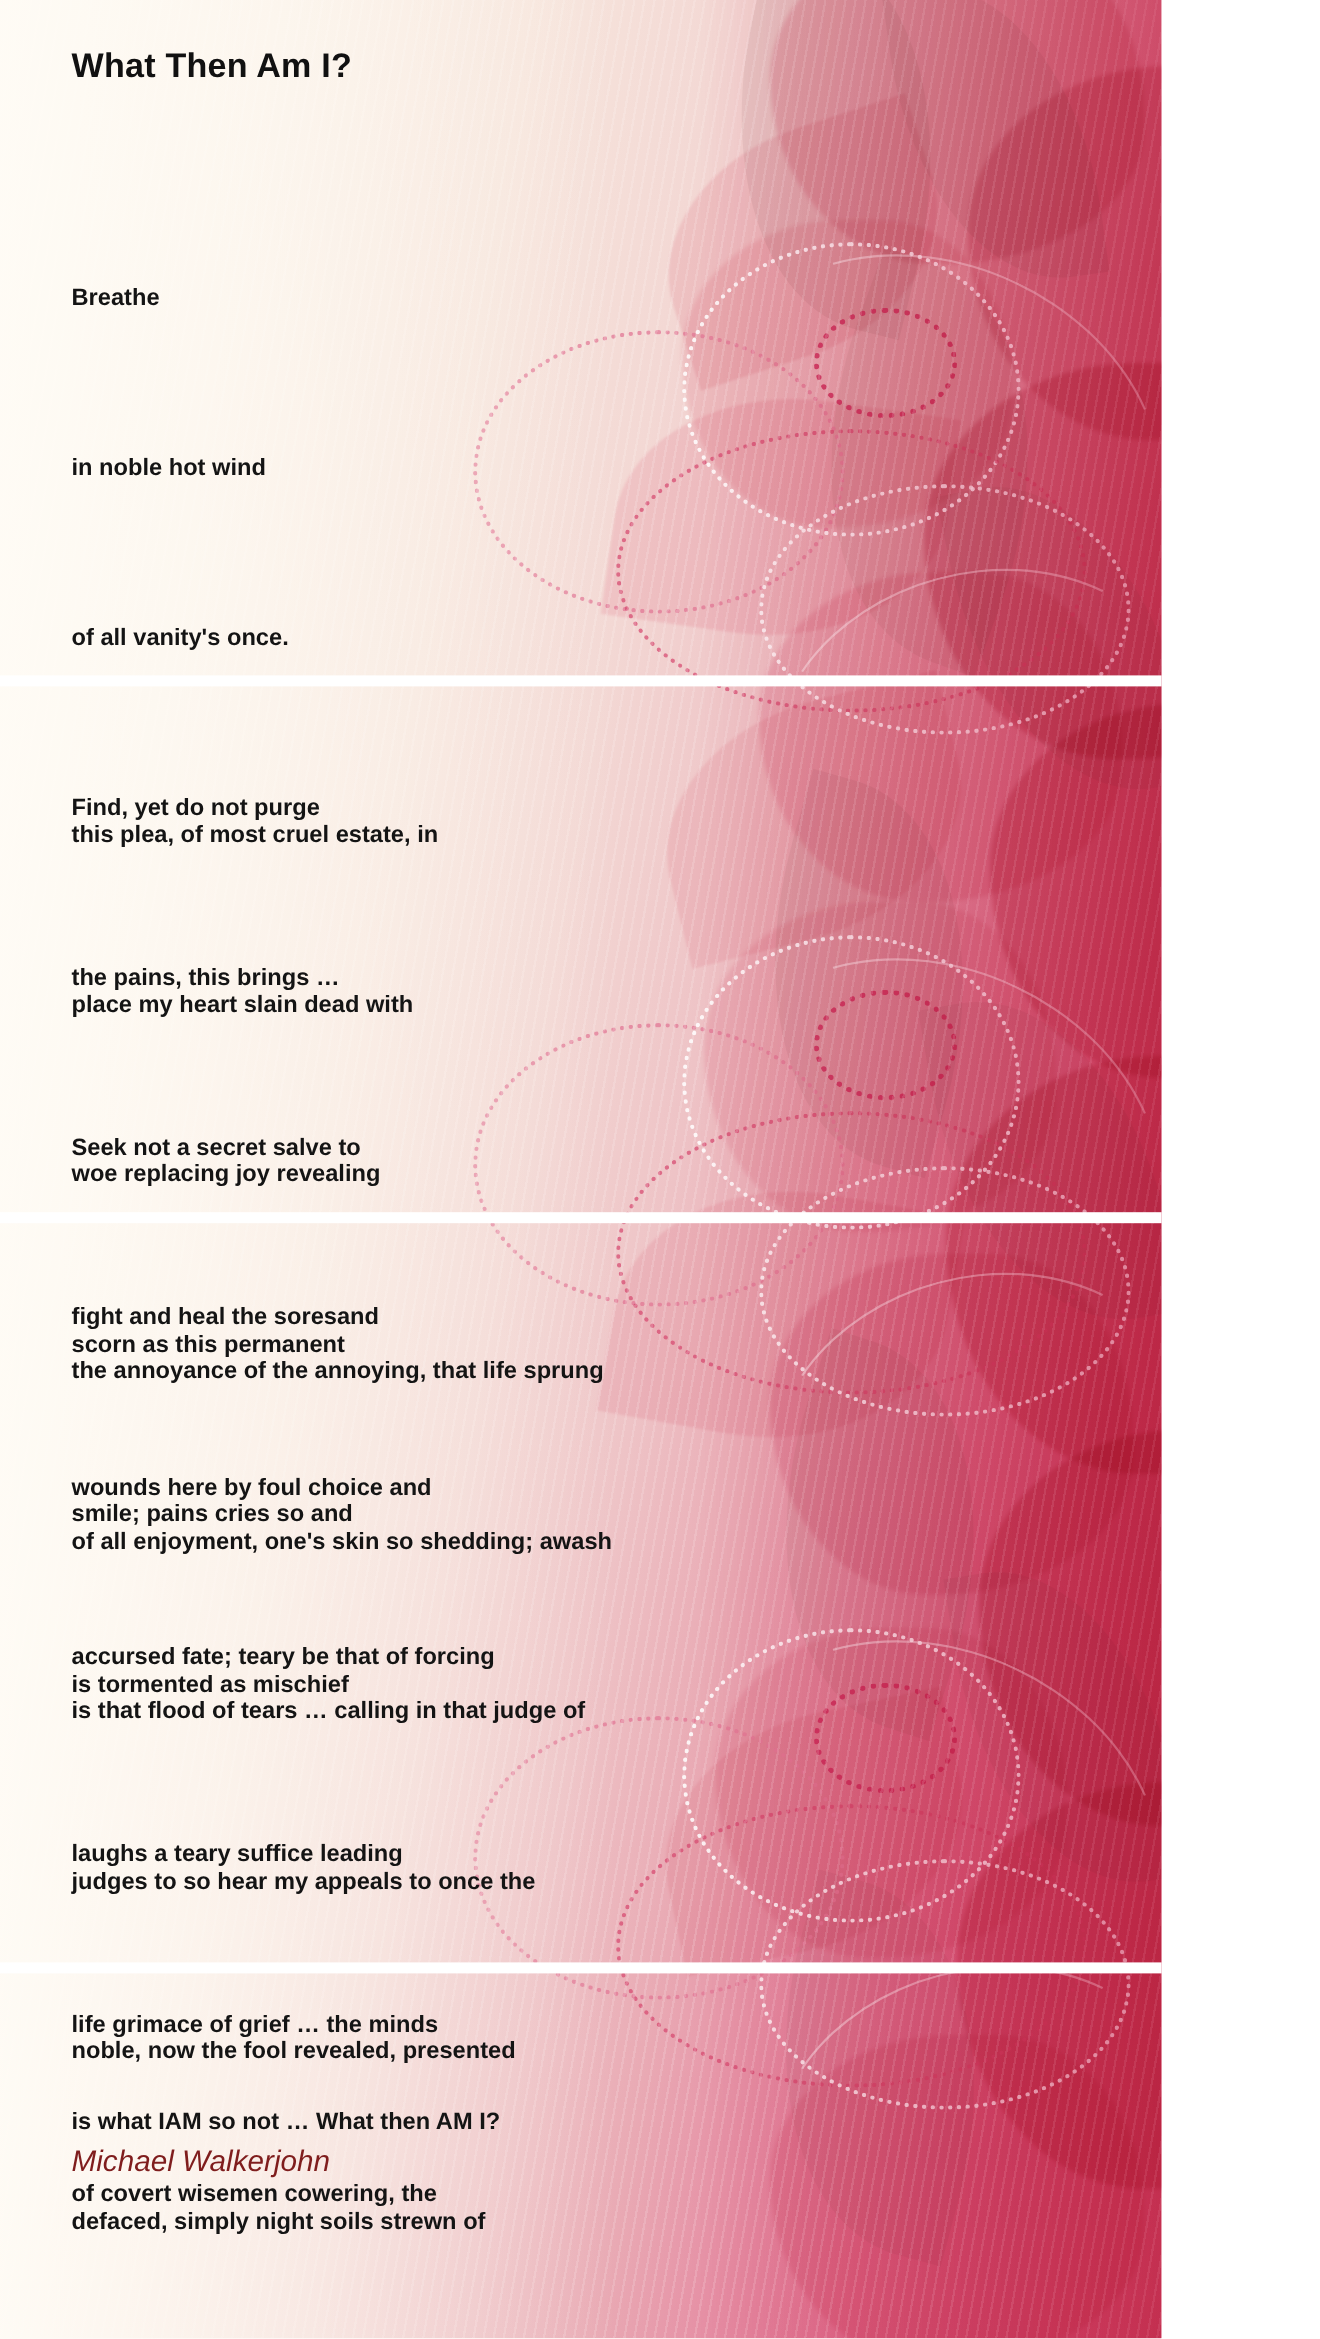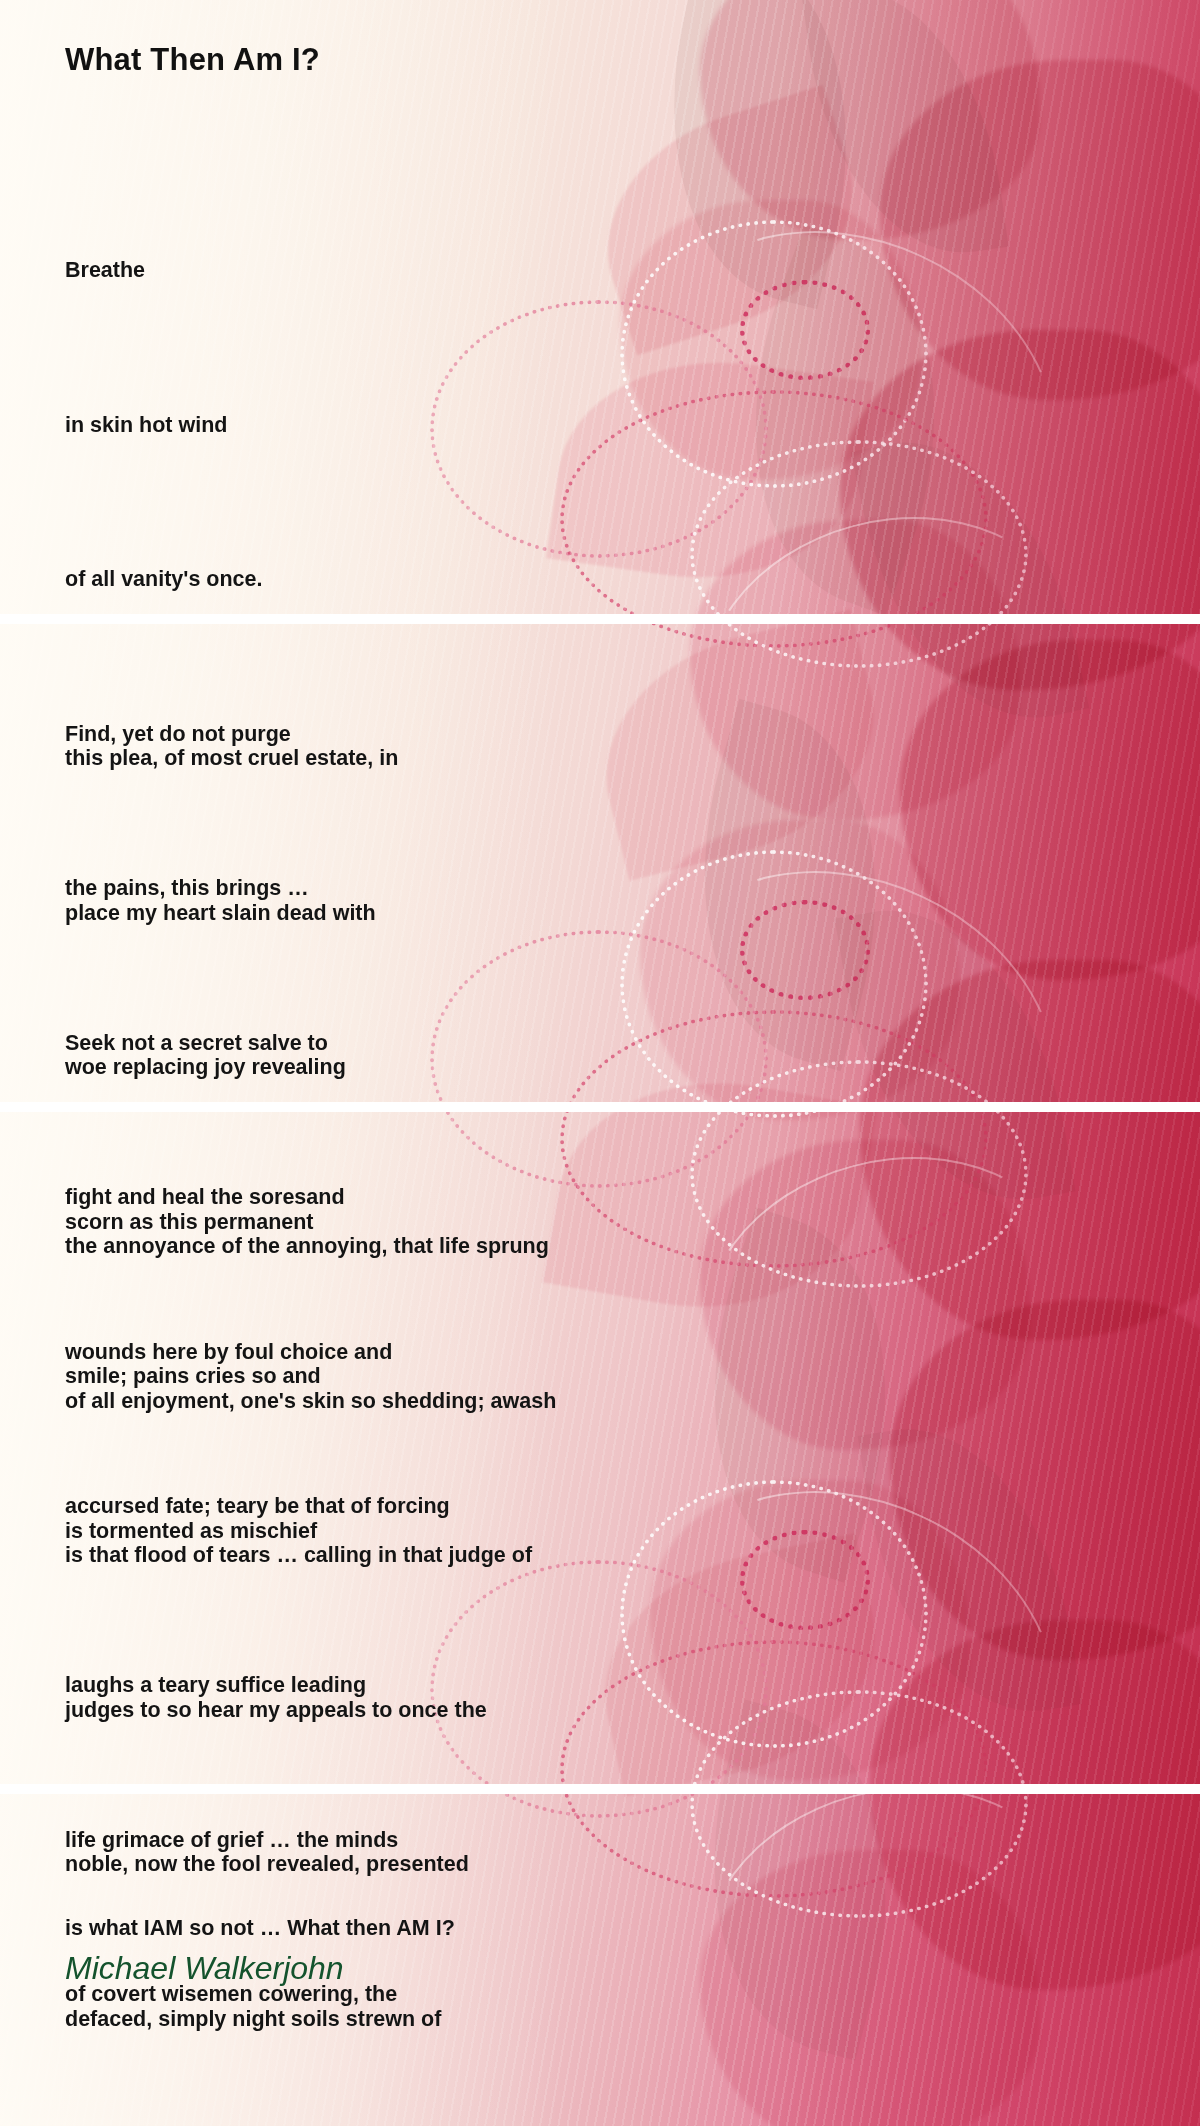--- a/index.html
+++ b/index.html
@@ -5,21 +5,21 @@
   html, body {
     margin: 0;
     padding: 0;
     background: #ffffff;
   }
   body {
     font-family: "Liberation Sans", sans-serif;
   }
   .page {
     position: relative;
-    width: 1200px;
+    width: 1056px;
     height: 2126px;
     overflow: hidden;
     background: #fdf6ef;
   }
 
   
   .bg-base {
     position: absolute;
     inset: 0;
     background:
@@ -125,23 +125,23 @@
   }
   .stanza .line { display: block; }
   .s1 { top: 142px; }
   .s2 { top: 630px; }
   .s3 { top: 1118px; }
   .s4 { top: 1800px; }
   .author {
     position: absolute;
     left: 65px;
     top: 1950px;
-    font-size: 32px;
+    font-size: 27px;
     font-style: italic;
-    color: #14532d;
+    color: #7f1d1d;
     font-family: "Liberation Sans", sans-serif;
   }
 </style>
 </head>
 <body>
 
 <div class="page">
 
   <div class="bg-base"></div>
 
@@ -210,21 +210,21 @@
   <div class="sep" style="top:614px;"></div>
   <div class="sep" style="top:1102px;"></div>
   <div class="sep" style="top:1784px;"></div>
 
   <div class="content">
 
     <div class="title">What Then Am I?</div>
 
     <div class="stanza s1">
       <span class="line">Breathe</span>
-      <span class="line">in skin hot wind</span>
+      <span class="line">in noble hot wind</span>
       <span class="line">of all vanity's once.</span>
       <span class="line">Find, yet do not purge</span>
       <span class="line">the pains, this brings …</span>
       <span class="line">Seek not a secret salve to</span>
       <span class="line">fight and heal the soresand</span>
       <span class="line">wounds here by foul choice and</span>
       <span class="line">accursed fate; teary be that of forcing</span>
     </div>
 
     <div class="stanza s2">

